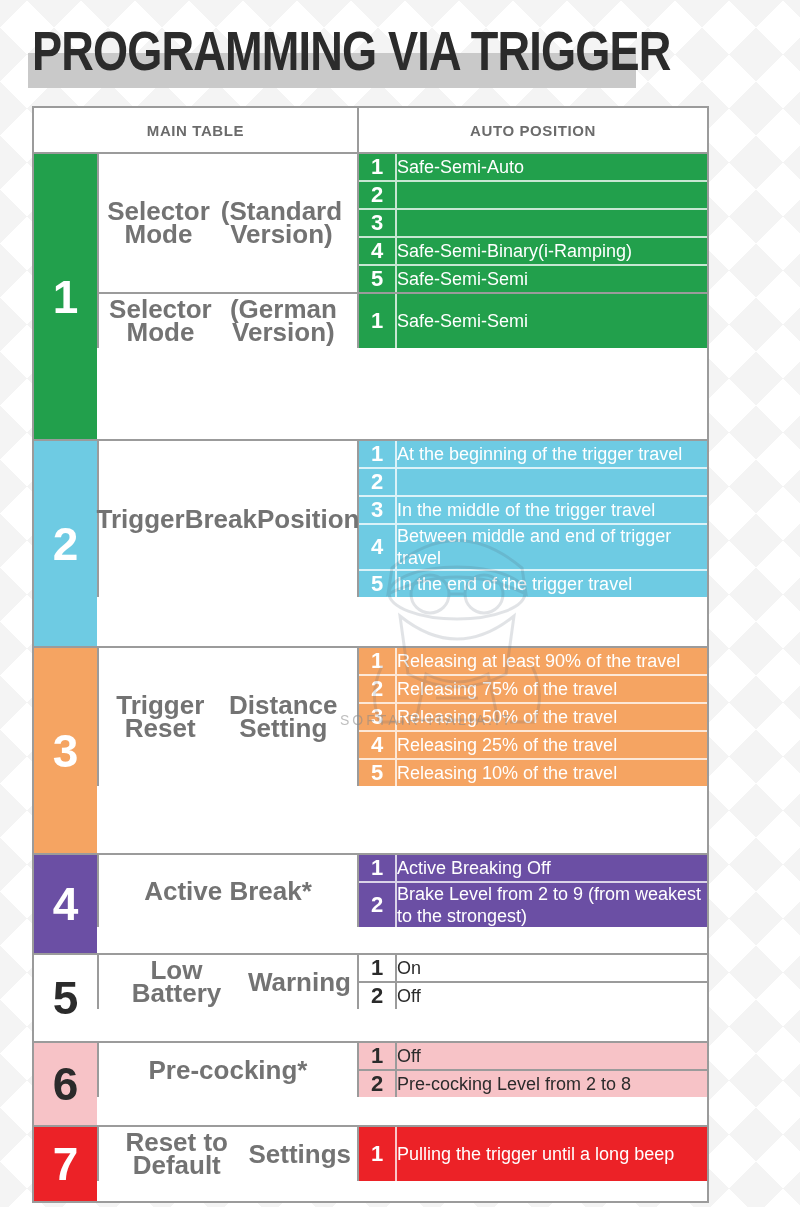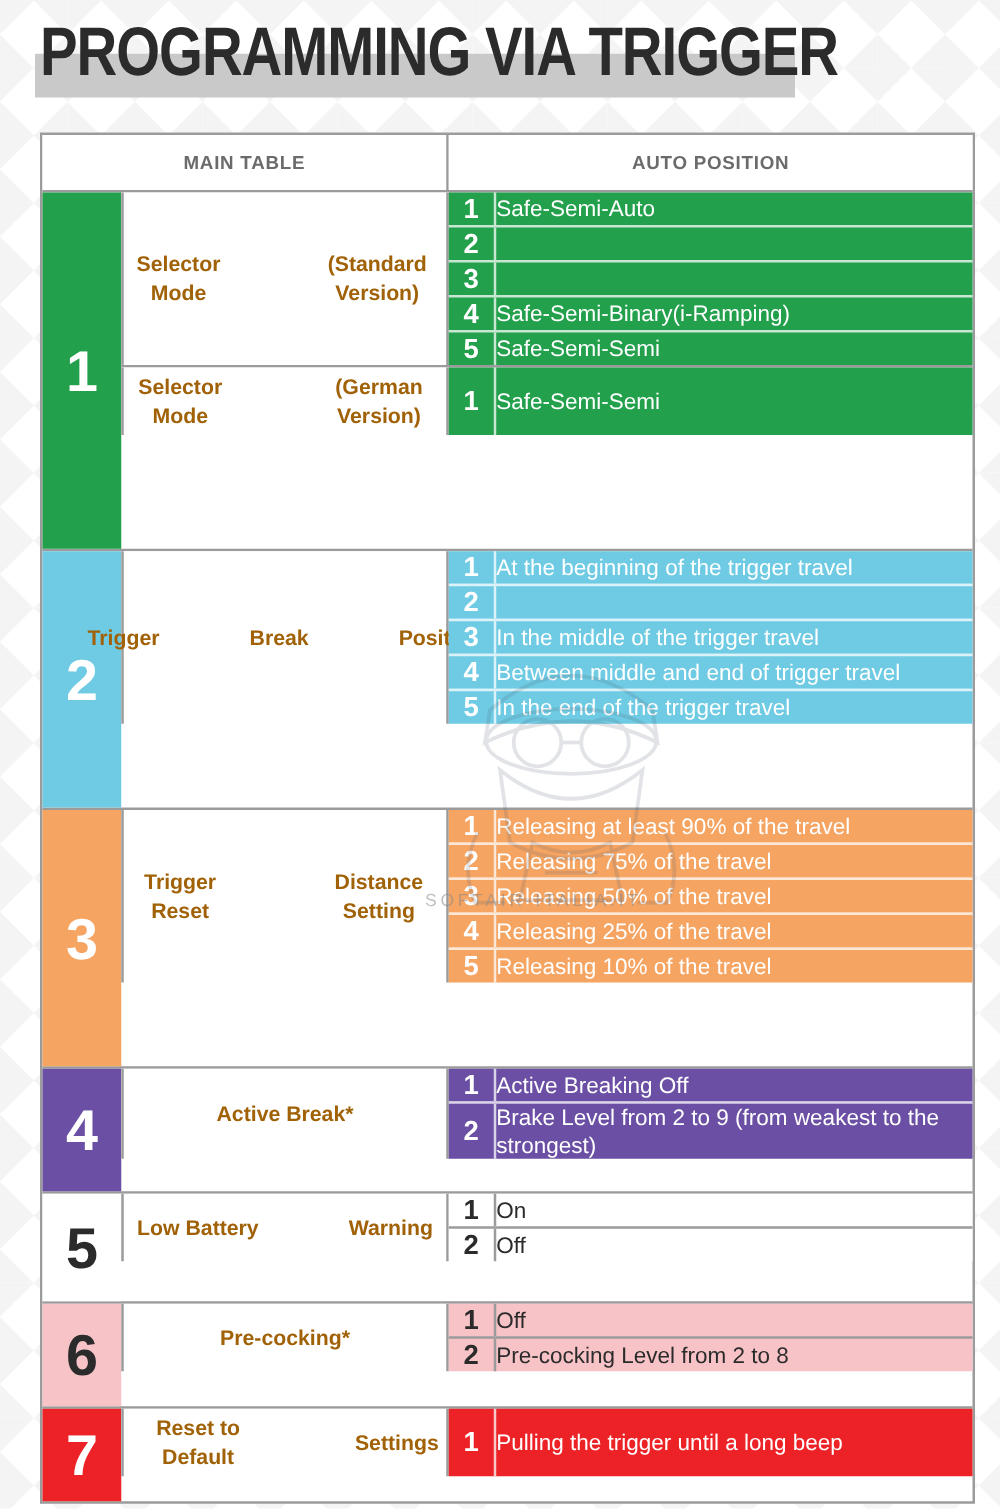--- a/index.html
+++ b/index.html
@@ -25,21 +25,21 @@
       linear-gradient(-45deg, #f1f1f1 25%, transparent 25%, transparent 75%, #f1f1f1 75%);
     background-size: 54px 54px;
     background-position: 0 0, 0 0;
     opacity: .75;
     z-index: 0;
   }
 
   
   #title-wrap {
     position: absolute;
-    left: 0; top: 2px;
+    left: 0; top: 12px;
     width: 668px; height: 96px;
     z-index: 2;
   }
   #title-band {
     position: absolute;
     left: 28px; top: 41px;
     width: 608px; height: 35px;
     background: #c9c9c9;
   }
   #page-title {
@@ -54,21 +54,21 @@
     color: #2b2b2b;
     transform: scaleX(.82);
     transform-origin: left top;
     white-space: nowrap;
   }
 
   
   #table {
     position: absolute;
     left: 32px; top: 106px;
-    width: 748px;
+    width: 677px;
     border: 2px solid #9b9b9b;
     box-sizing: border-box;
     background: #fff;
     z-index: 2;
   }
 
   .hdr-row { display: flex; height: 44px; }
   .hdr-cell {
     display: flex; align-items: center; justify-content: center;
     font-size: 15px; font-weight: bold; color: #6b6b6b;
@@ -93,25 +93,24 @@
   .subgroup { display: flex; }
   .subgroup + .subgroup { border-top: 2px solid #9b9b9b; }
   .sub-label {
     width: 262px;
     flex: 0 0 262px;
     background: #fff;
     border-left: 2px solid #9b9b9b;
     border-right: 2px solid #9b9b9b;
     display: flex; align-items: center; justify-content: center;
     text-align: center;
-    font-size: 17px; font-weight: bold; color: #a16207;
+    font-size: 26px; font-weight: bold; color: #737373;
     line-height: 23px;
     box-sizing: border-box;
     padding: 4px 6px;
-    gap: 36px;
   }
   .opt-list { flex: 1; display: flex; flex-direction: column; }
   .opt-row {
     display: flex;
     align-items: stretch;
     flex: 1 1 auto;
   }
   .opt-row + .opt-row { border-top: 2px solid rgba(255,255,255,.75); }
   .opt-num {
     width: 38px; flex: 0 0 38px;

